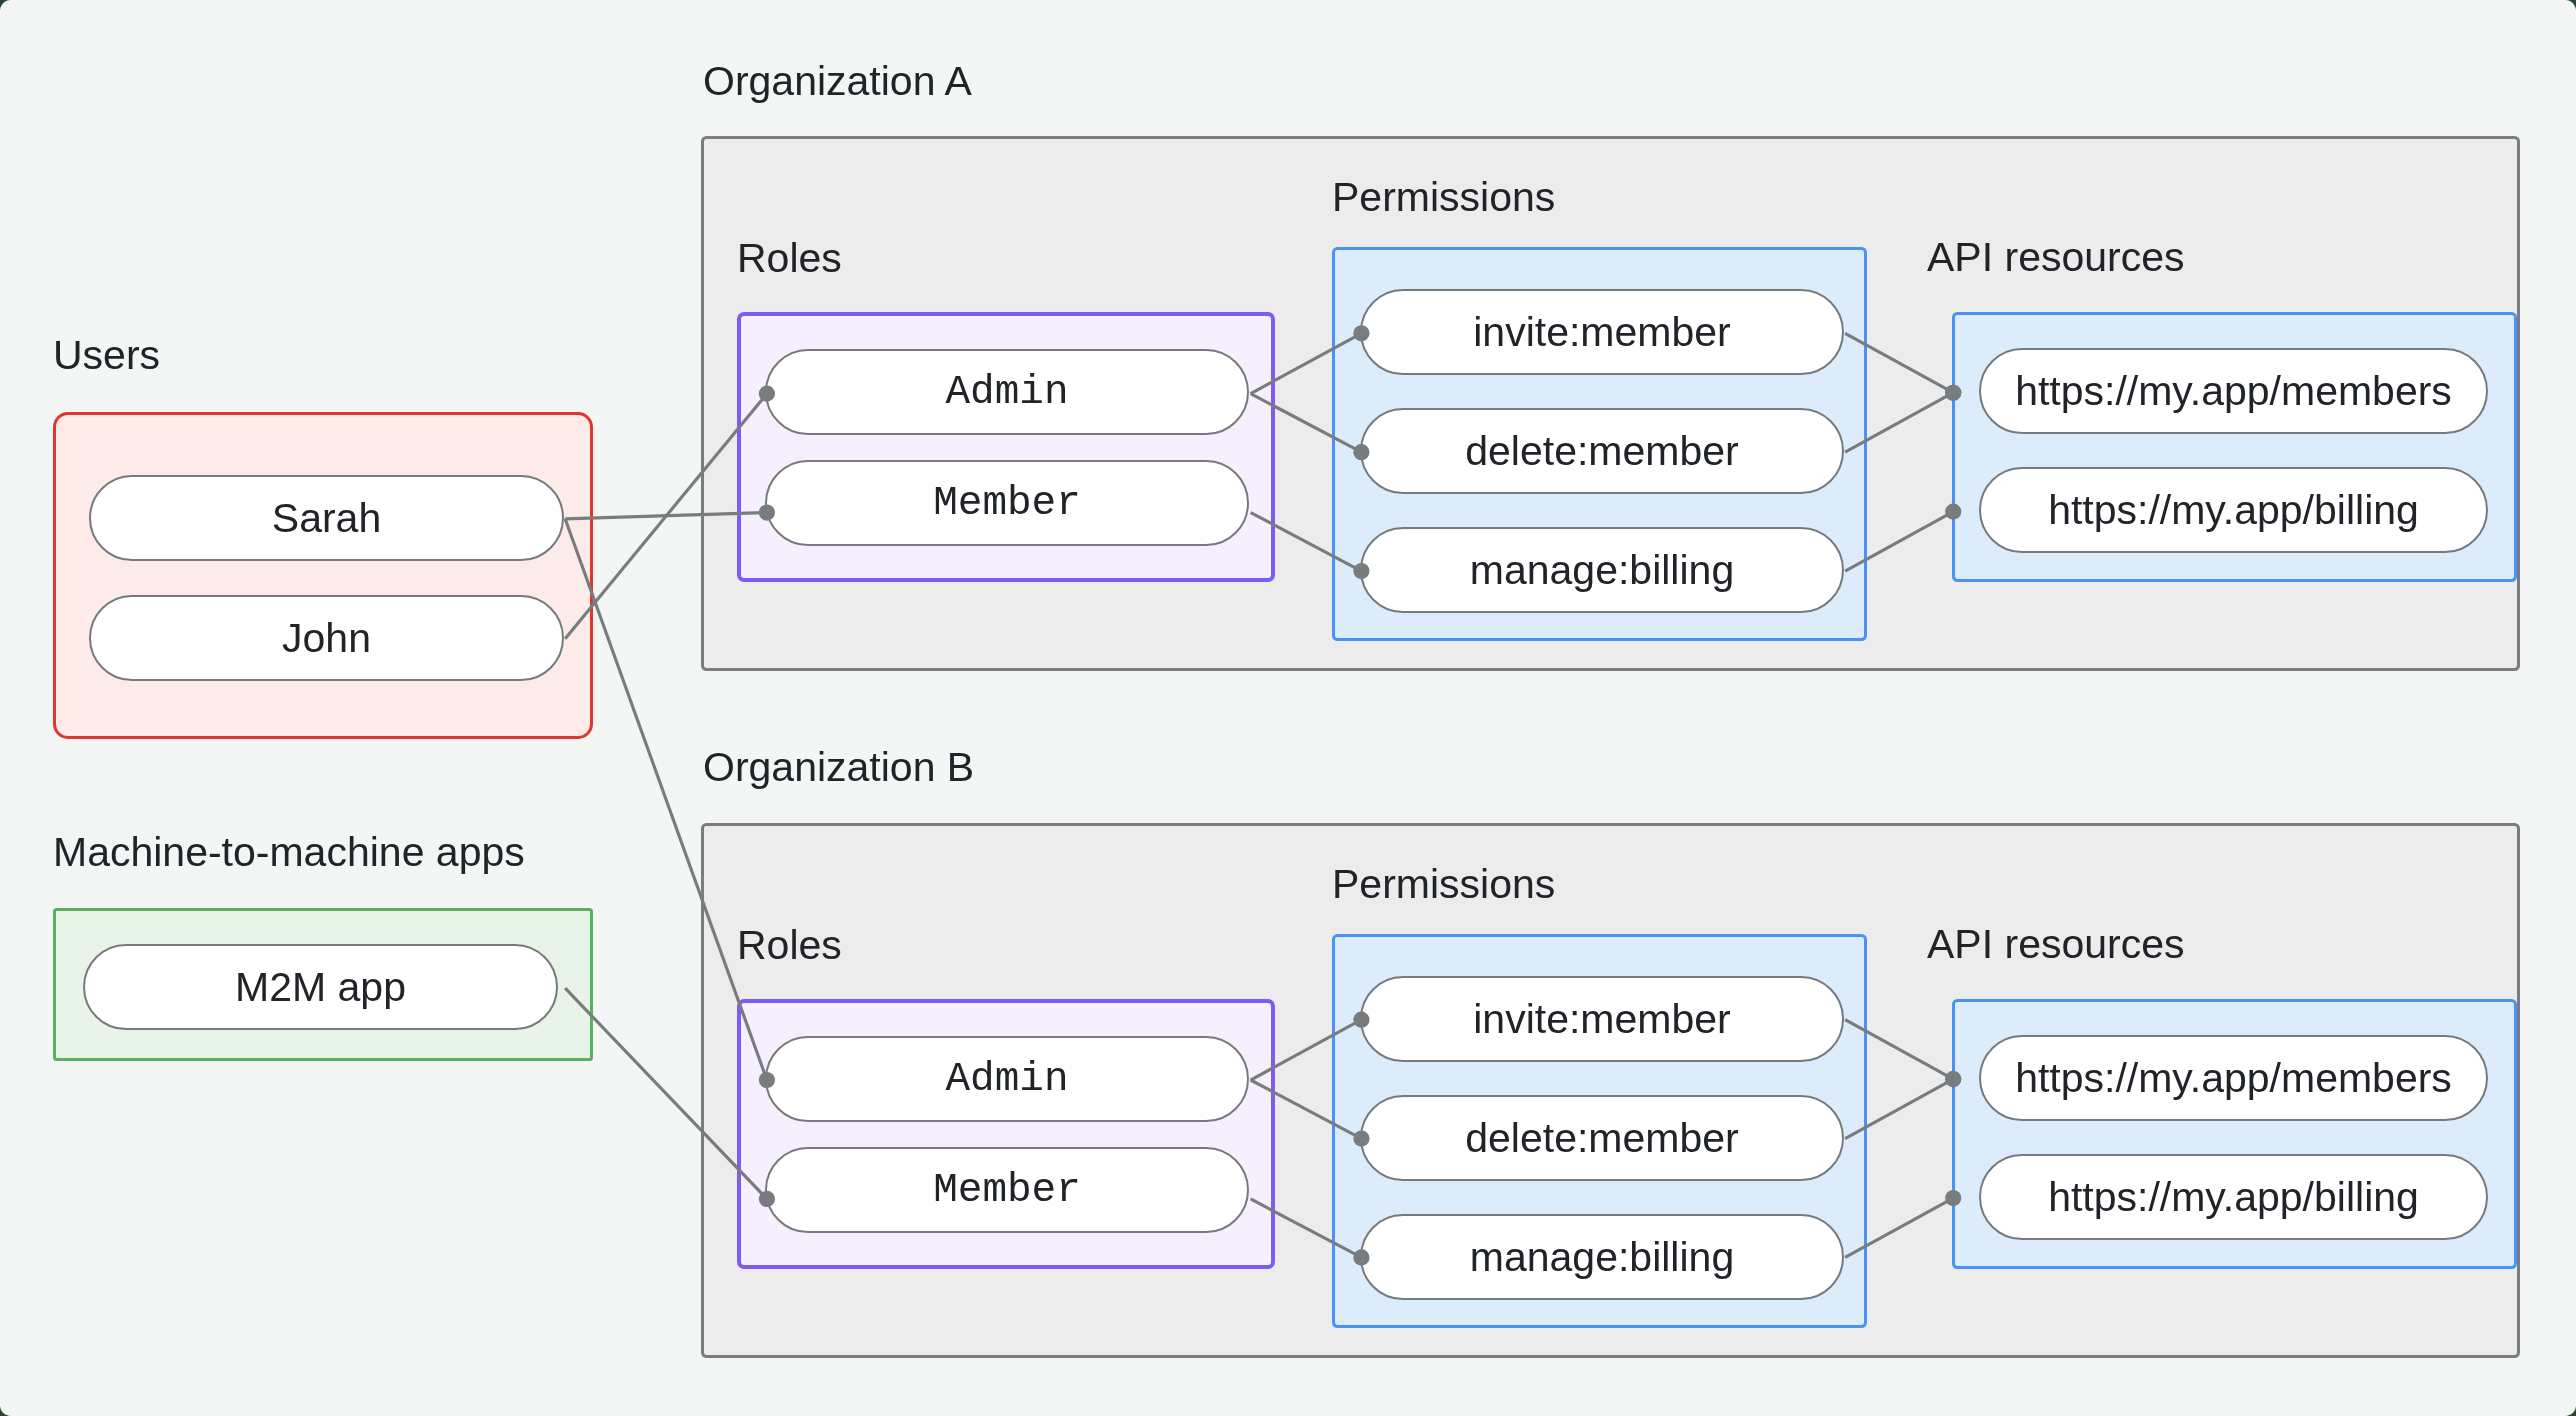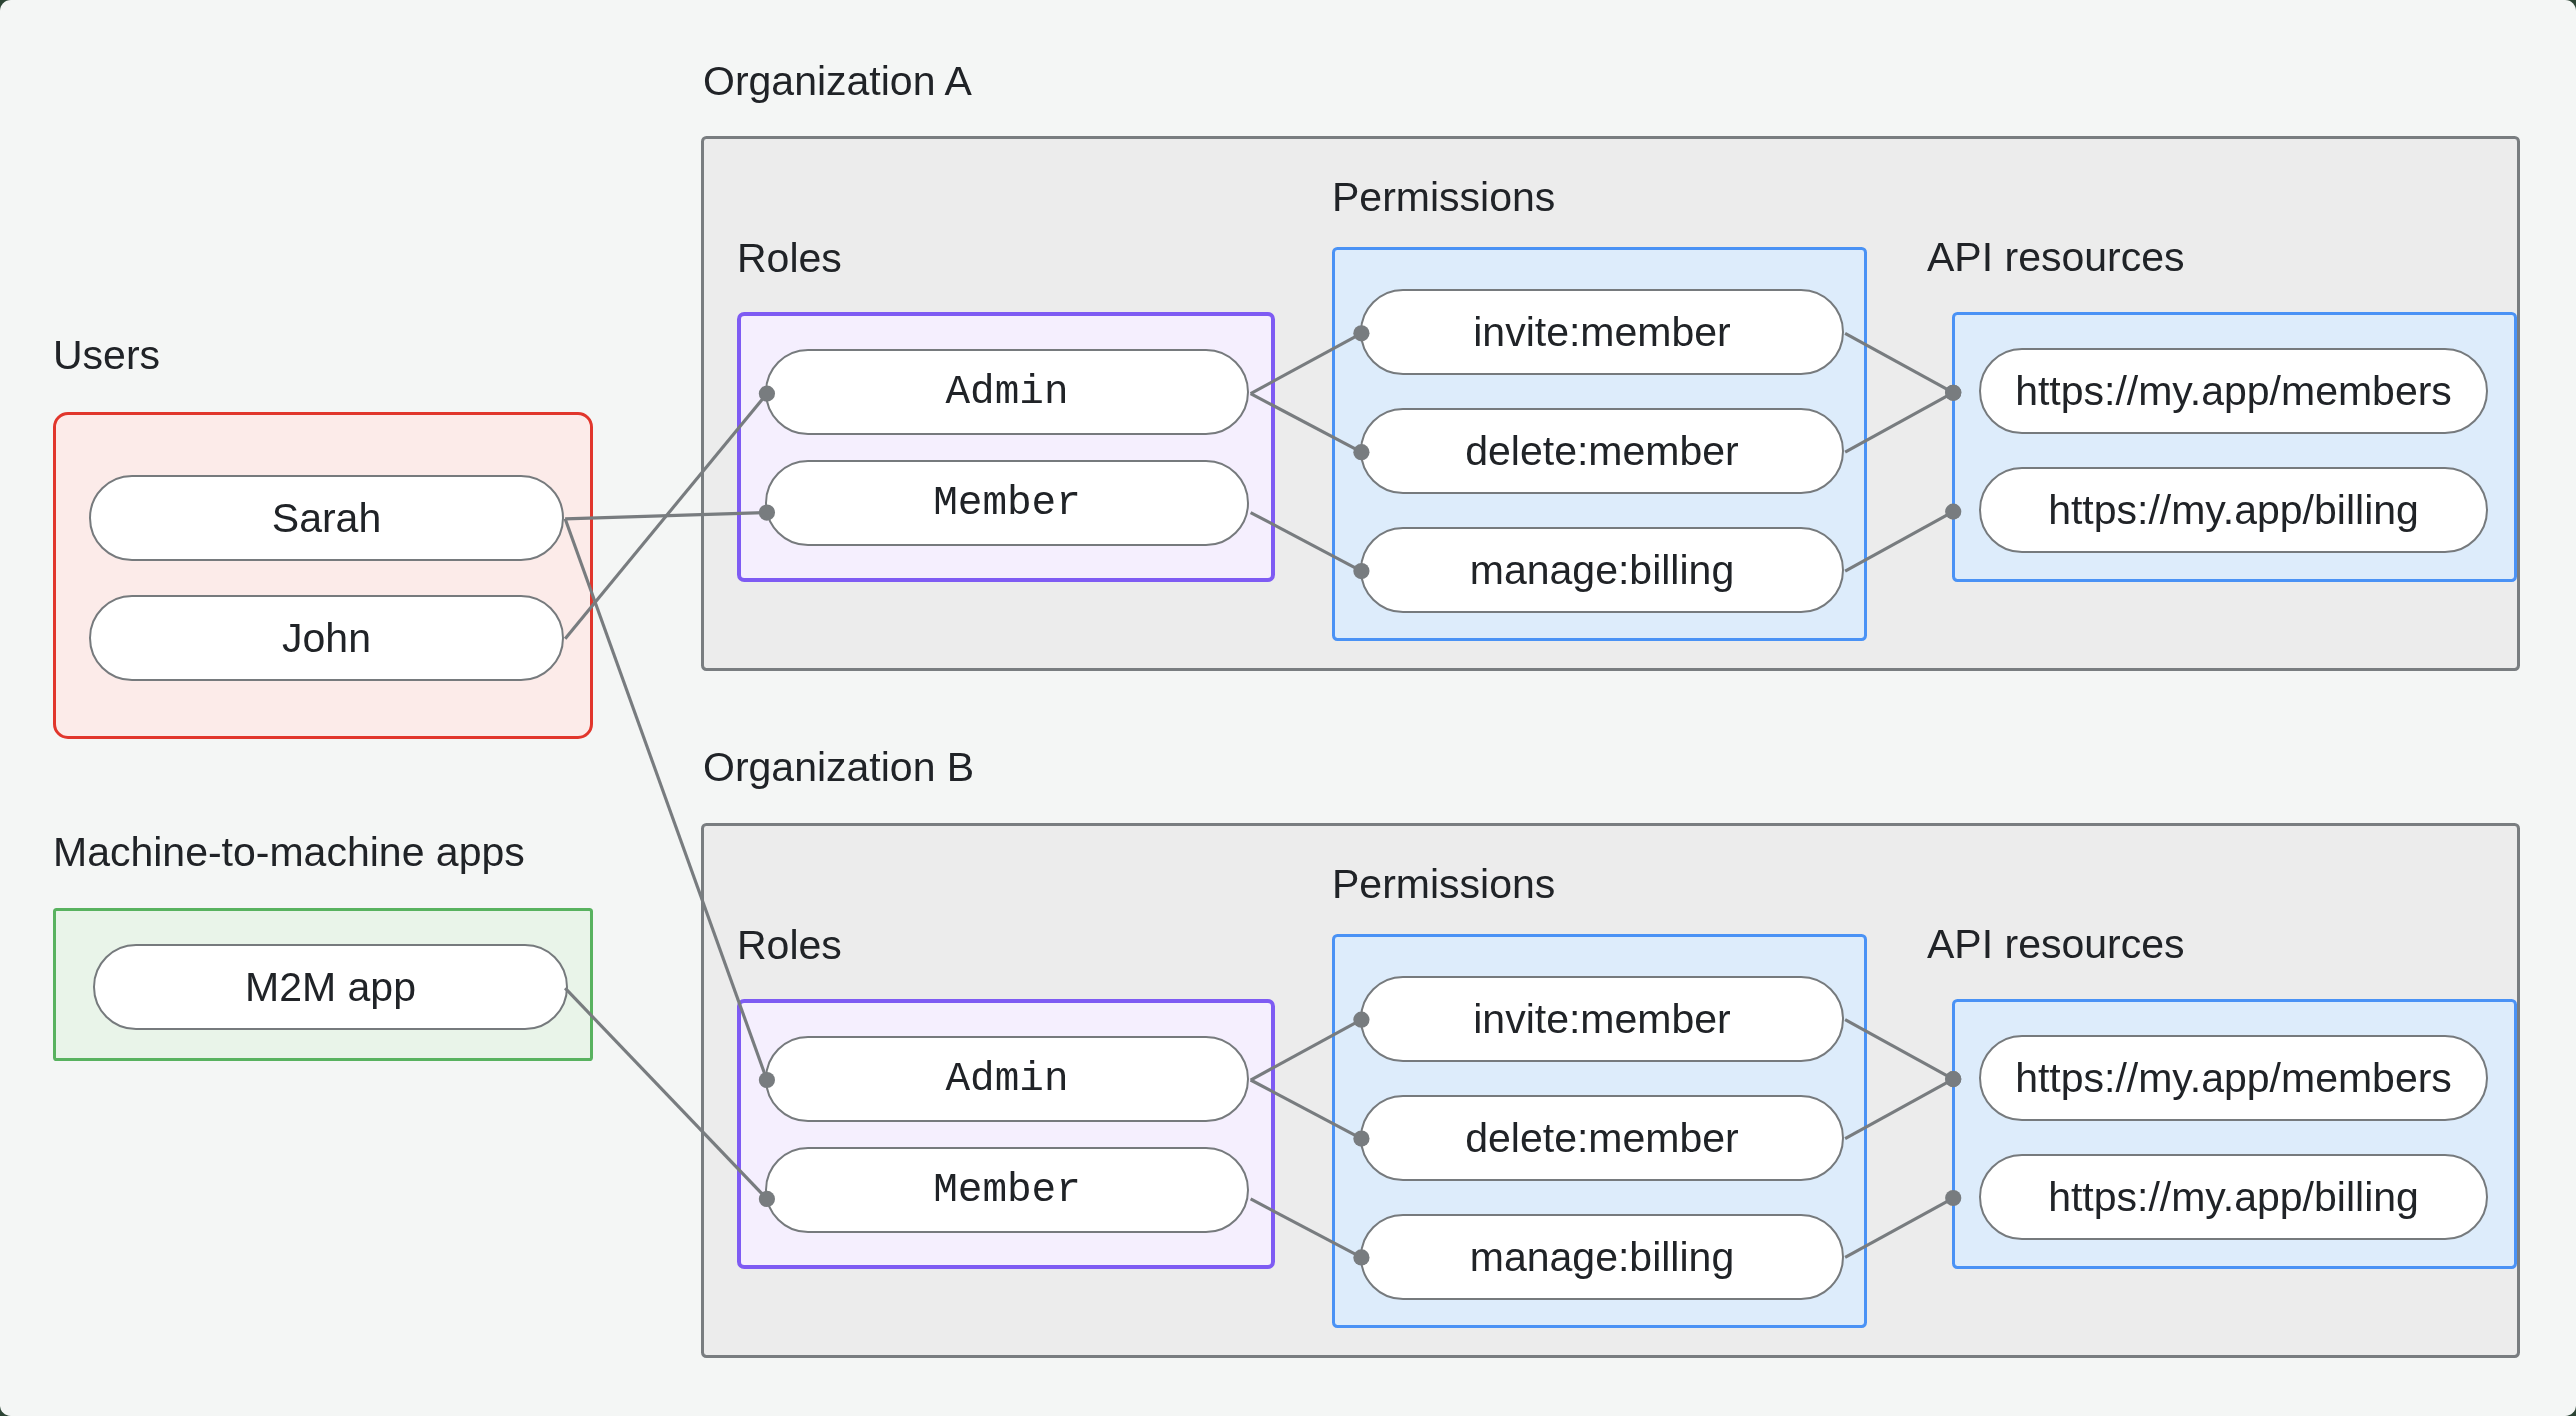--- a/index.html
+++ b/index.html
@@ -62,21 +62,21 @@
     display:flex;
     align-items:center;
     justify-content:center;
     font-size:41px;
     color:var(--text);
     white-space:nowrap;
   }
   
   .n-sarah  {left:33px;top:60px; width:475px;}
   .n-john   {left:33px;top:180px;width:475px;}
-  .n-m2m    {left:37px;top:33px; width:475px;}
+  .n-m2m    {left:27px;top:33px; width:475px;}
   .n-admin  {left:24px;top:33px; width:484px;}
   .n-member {left:24px;top:144px;width:484px;text-align:right;}
   .n-invite {left:25px;top:39px; width:484px;}
   .n-delete {left:25px;top:158px;width:484px;}
   .n-manage {left:25px;top:277px;width:484px;}
   .n-members{left:24px;top:33px; width:509px;}
   .n-billing{left:24px;top:152px;width:509px;}
   
   .roles-pos{left:33px;  top:173px;width:538px;height:270px;}
   .perm-pos {left:628px; top:108px;width:535px;height:394px;text-align:right;}

